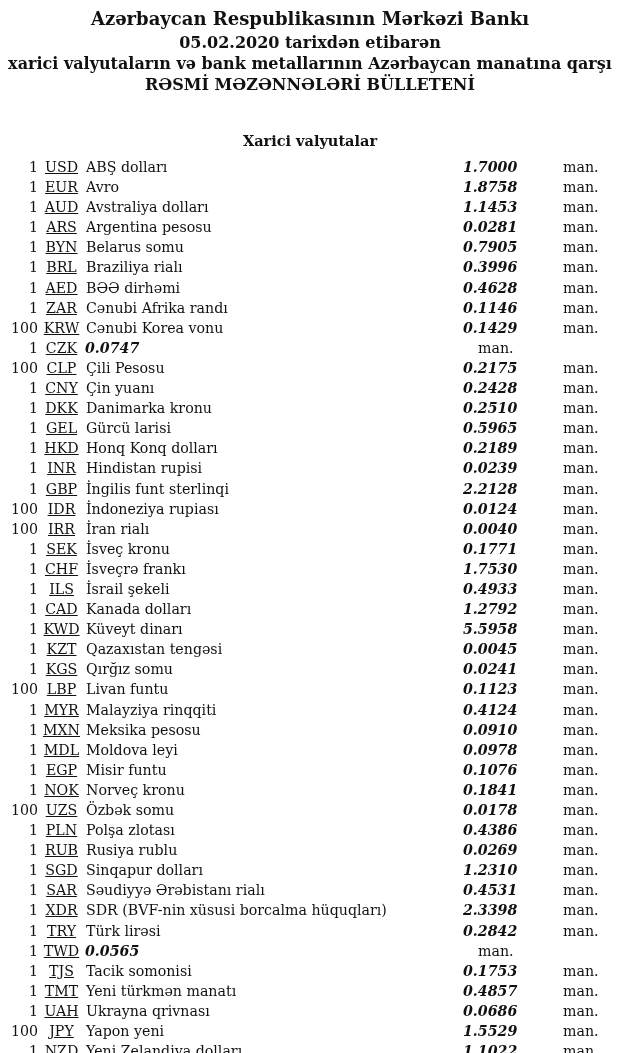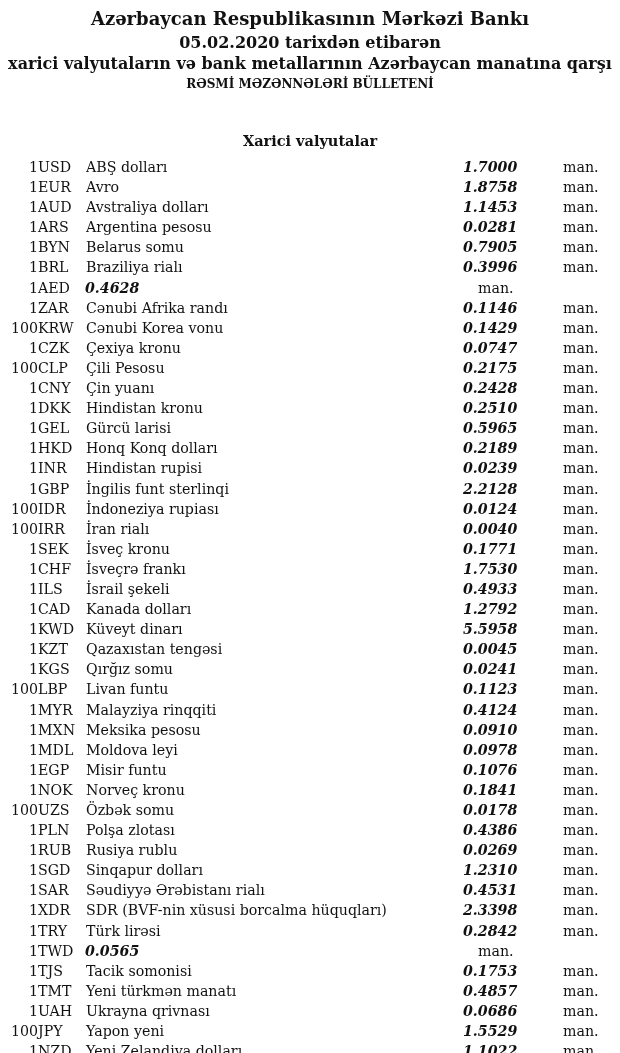--- a/index.html
+++ b/index.html
@@ -24,21 +24,21 @@
     font-size: 18px;
     line-height: 26px;
     font-weight: bold;
   }
   .hline {
     font-size: 16px;
     line-height: 21px;
     font-weight: bold;
   }
   .bulletin-title {
-    font-size: 12px;
+    font-size: 16px;
     line-height: 21px;
     font-weight: bold;
   }
   .section-title {
     margin-top: 36px;
     text-align: center;
     font-size: 14.5px;
     line-height: 20px;
     font-weight: bold;
   }
@@ -50,20 +50,22 @@
     grid-template-columns: 38px 47px 378px 85px 1fr;
     height: 20.1px;
     line-height: 20.1px;
     font-size: 14.2px;
     white-space: nowrap;
   }
   .cell-qty {
     text-align: right;
   }
   .cell-code {
+    text-align: center;
+    text-decoration: underline;
   }
   .cell-name {
     text-align: left;
     padding-left: 1px;
     overflow: hidden;
   }
   .cell-rate {
     font-weight: bold;
     font-style: italic;
   }
@@ -124,62 +126,62 @@
       <div class="row">
         <span class="cell-qty">1</span>
         <span class="cell-code">BRL</span>
         <span class="cell-name">Braziliya rialı</span>
         <span class="cell-rate">0.3996</span>
         <span class="cell-unit">man.</span>
       </div>
       <div class="row">
         <span class="cell-qty">1</span>
         <span class="cell-code">AED</span>
+        <span class="cell-name">BƏƏ dirhəmi</span>
         <span class="cell-rate">0.4628</span>
         <span class="cell-unit">man.</span>
       </div>
       <div class="row">
         <span class="cell-qty">1</span>
         <span class="cell-code">ZAR</span>
         <span class="cell-name">Cənubi Afrika randı</span>
         <span class="cell-rate">0.1146</span>
         <span class="cell-unit">man.</span>
       </div>
       <div class="row">
         <span class="cell-qty">100</span>
         <span class="cell-code">KRW</span>
         <span class="cell-name">Cənubi Korea vonu</span>
         <span class="cell-rate">0.1429</span>
         <span class="cell-unit">man.</span>
       </div>
       <div class="row">
         <span class="cell-qty">1</span>
         <span class="cell-code">CZK</span>
-        <span class="cell-name">Çexiya kronu</span>
         <span class="cell-rate">0.0747</span>
         <span class="cell-unit">man.</span>
       </div>
       <div class="row">
         <span class="cell-qty">100</span>
         <span class="cell-code">CLP</span>
         <span class="cell-name">Çili Pesosu</span>
         <span class="cell-rate">0.2175</span>
         <span class="cell-unit">man.</span>
       </div>
       <div class="row">
         <span class="cell-qty">1</span>
         <span class="cell-code">CNY</span>
         <span class="cell-name">Çin yuanı</span>
         <span class="cell-rate">0.2428</span>
         <span class="cell-unit">man.</span>
       </div>
       <div class="row">
         <span class="cell-qty">1</span>
         <span class="cell-code">DKK</span>
-        <span class="cell-name">Hindistan kronu</span>
+        <span class="cell-name">Danimarka kronu</span>
         <span class="cell-rate">0.2510</span>
         <span class="cell-unit">man.</span>
       </div>
       <div class="row">
         <span class="cell-qty">1</span>
         <span class="cell-code">GEL</span>
         <span class="cell-name">Gürcü larisi</span>
         <span class="cell-rate">0.5965</span>
         <span class="cell-unit">man.</span>
       </div>

